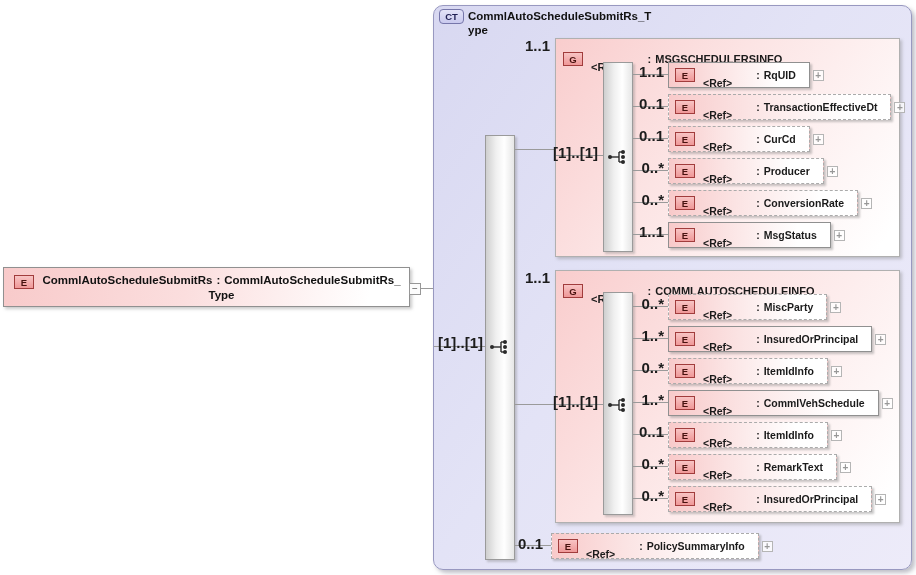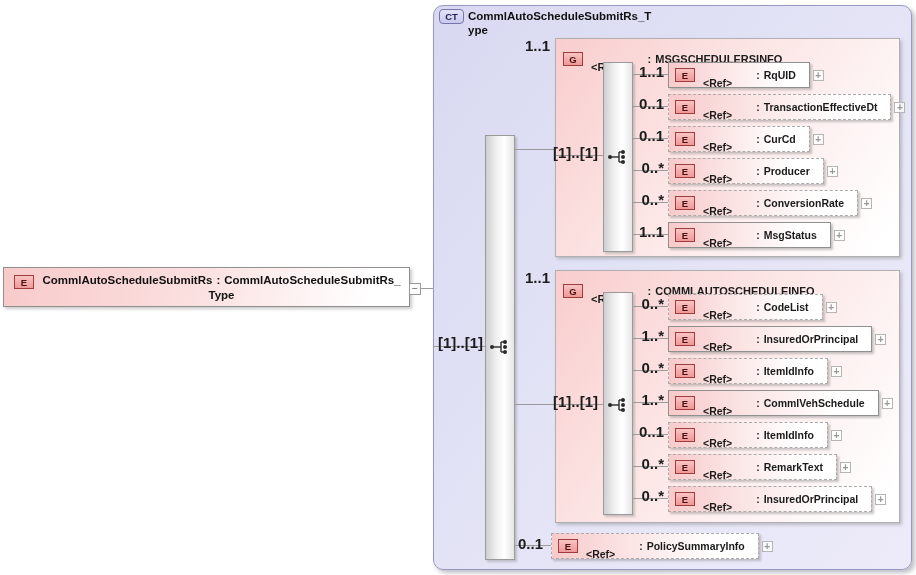--- a/index.html
+++ b/index.html
@@ -257,21 +257,21 @@
   <div class="card" style="left:600px;top:391px;width:64px;">1..*</div>
   <div class="card" style="left:600px;top:423px;width:64px;">0..1</div>
   <div class="card" style="left:600px;top:455px;width:64px;">0..*</div>
   <div class="card" style="left:600px;top:487px;width:64px;">0..*</div>
 
   <div class="el-row" style="left:668px;top:294px;">
     <div class="el-box dashed">
         <span class="badge">E</span>
         <span class="ref">&lt;Ref&gt;</span>
         <span class="cln">:</span>
-        <span class="nm">CodeList</span>
+        <span class="nm">MiscParty</span>
       </div>
     <div class="plus-box">+</div>
   </div>
   <div class="el-row" style="left:668px;top:326px;">
     <div class="el-box">
         <span class="badge">E</span>
         <span class="ref">&lt;Ref&gt;</span>
         <span class="cln">:</span>
         <span class="nm">InsuredOrPrincipal</span>
       </div>

